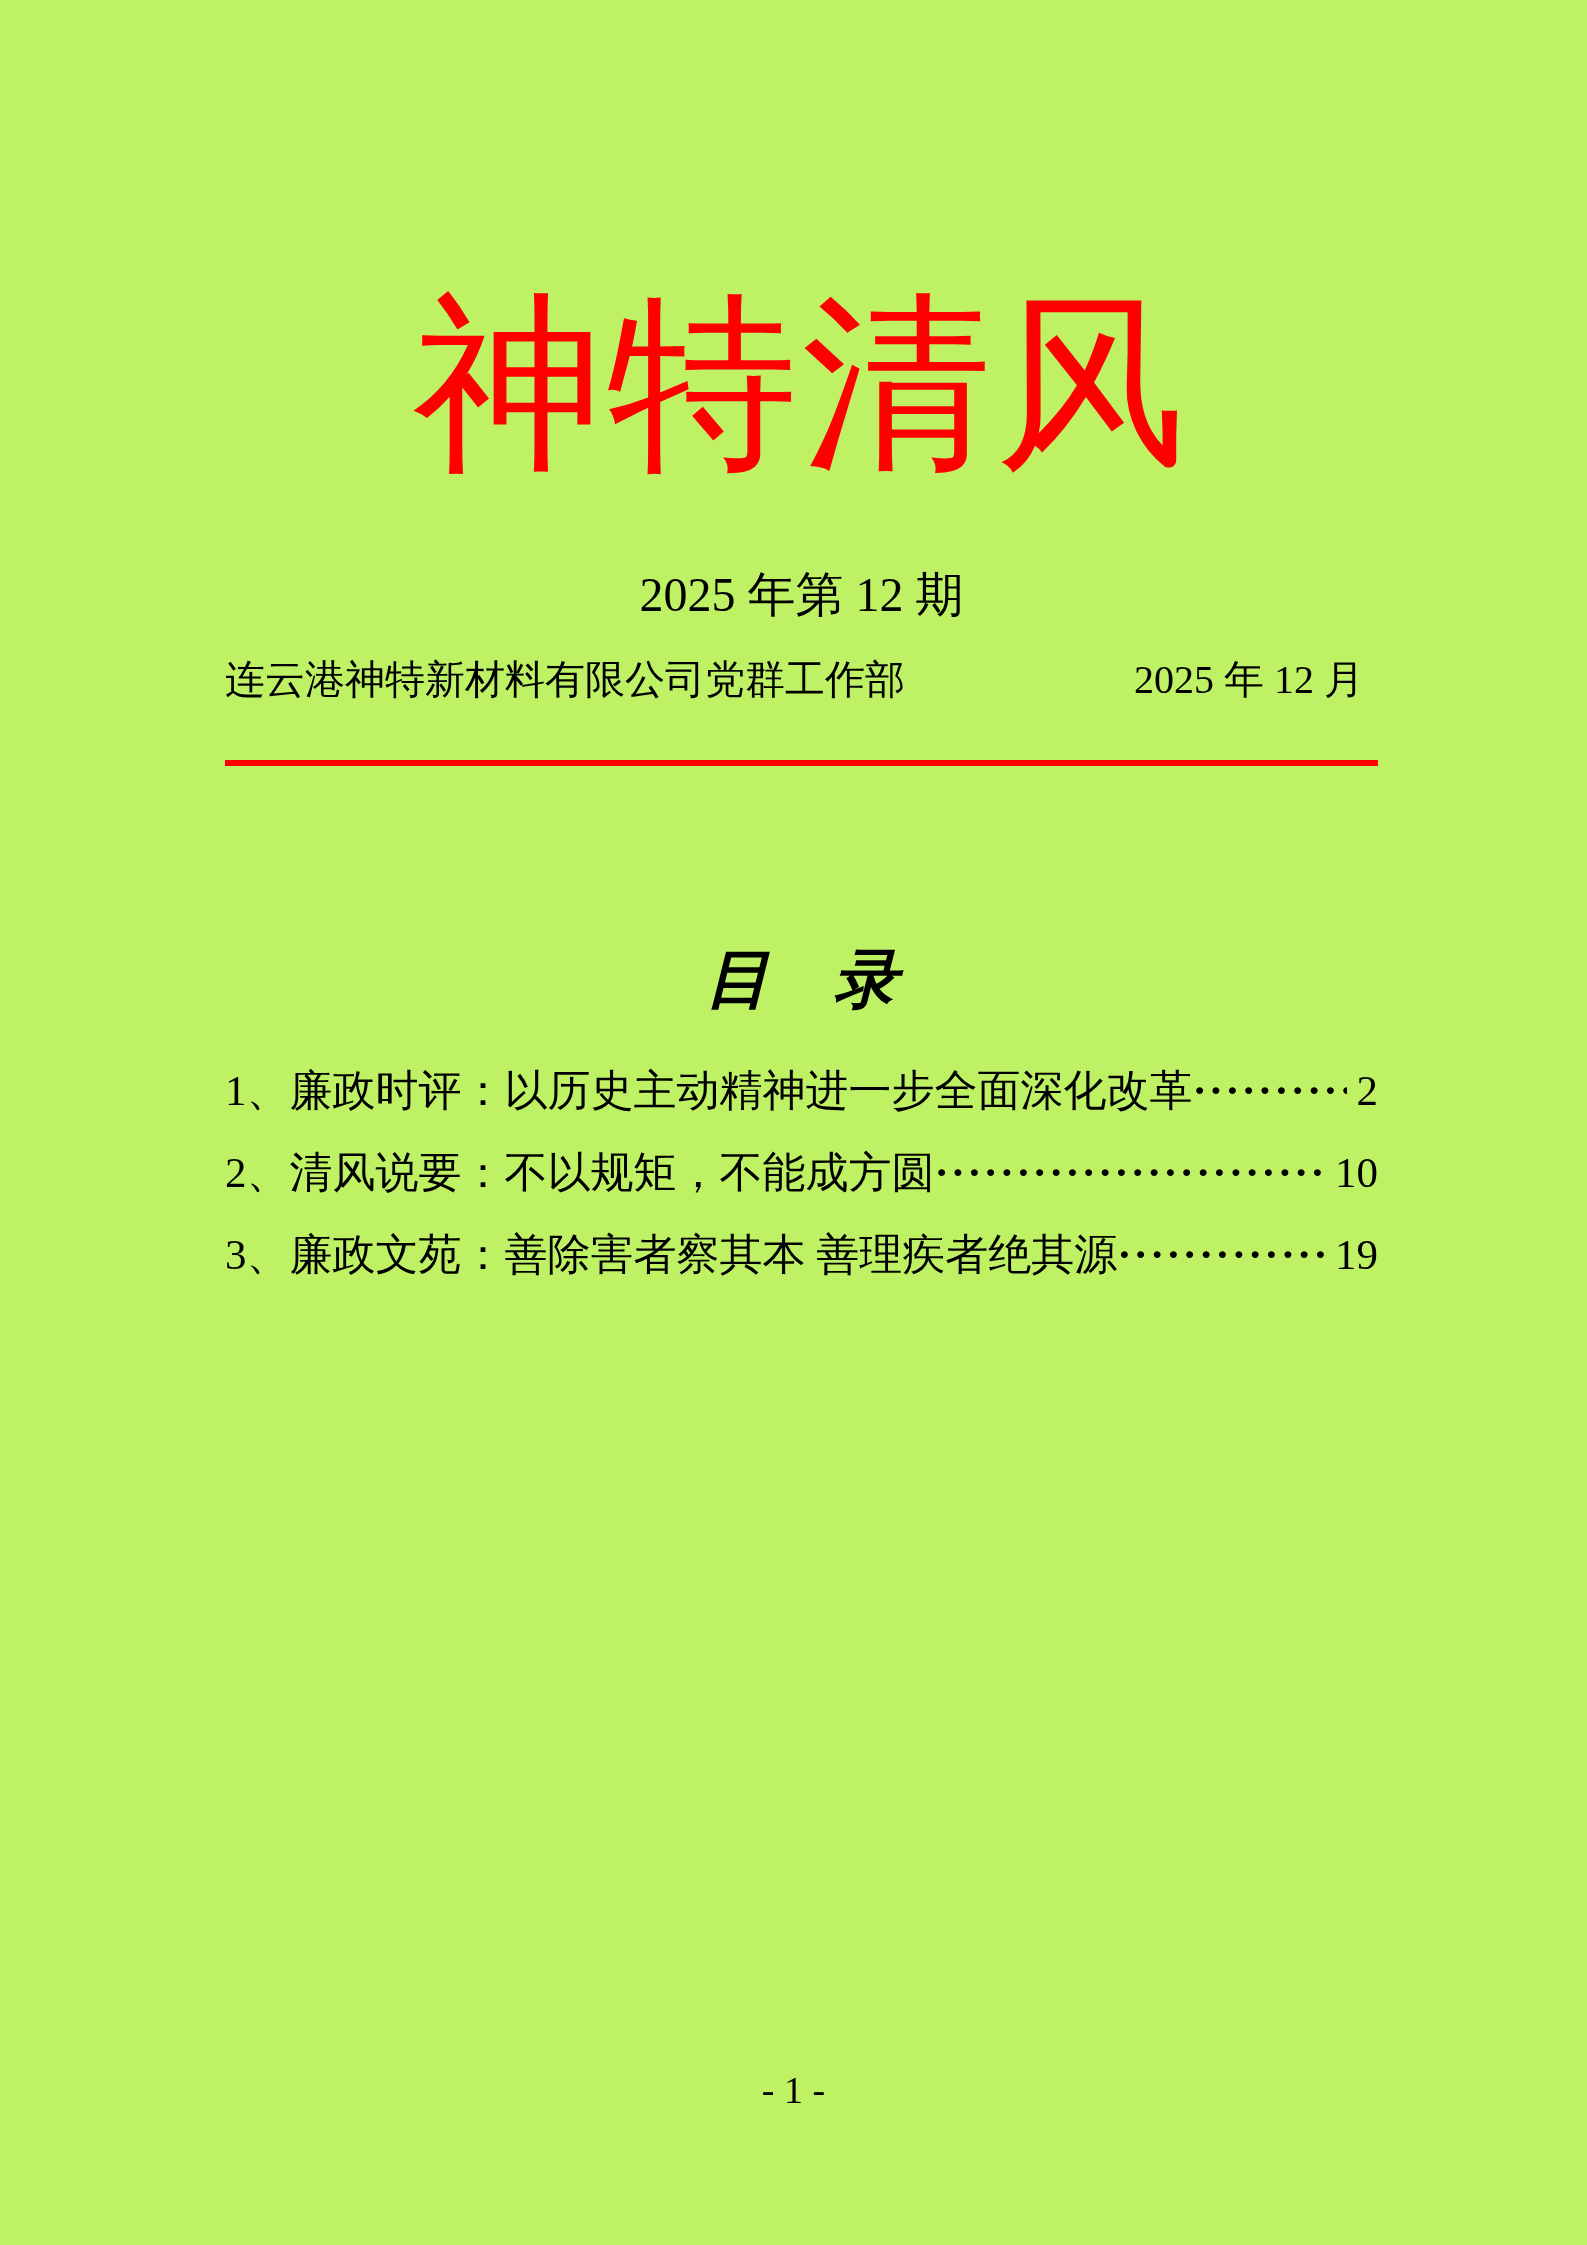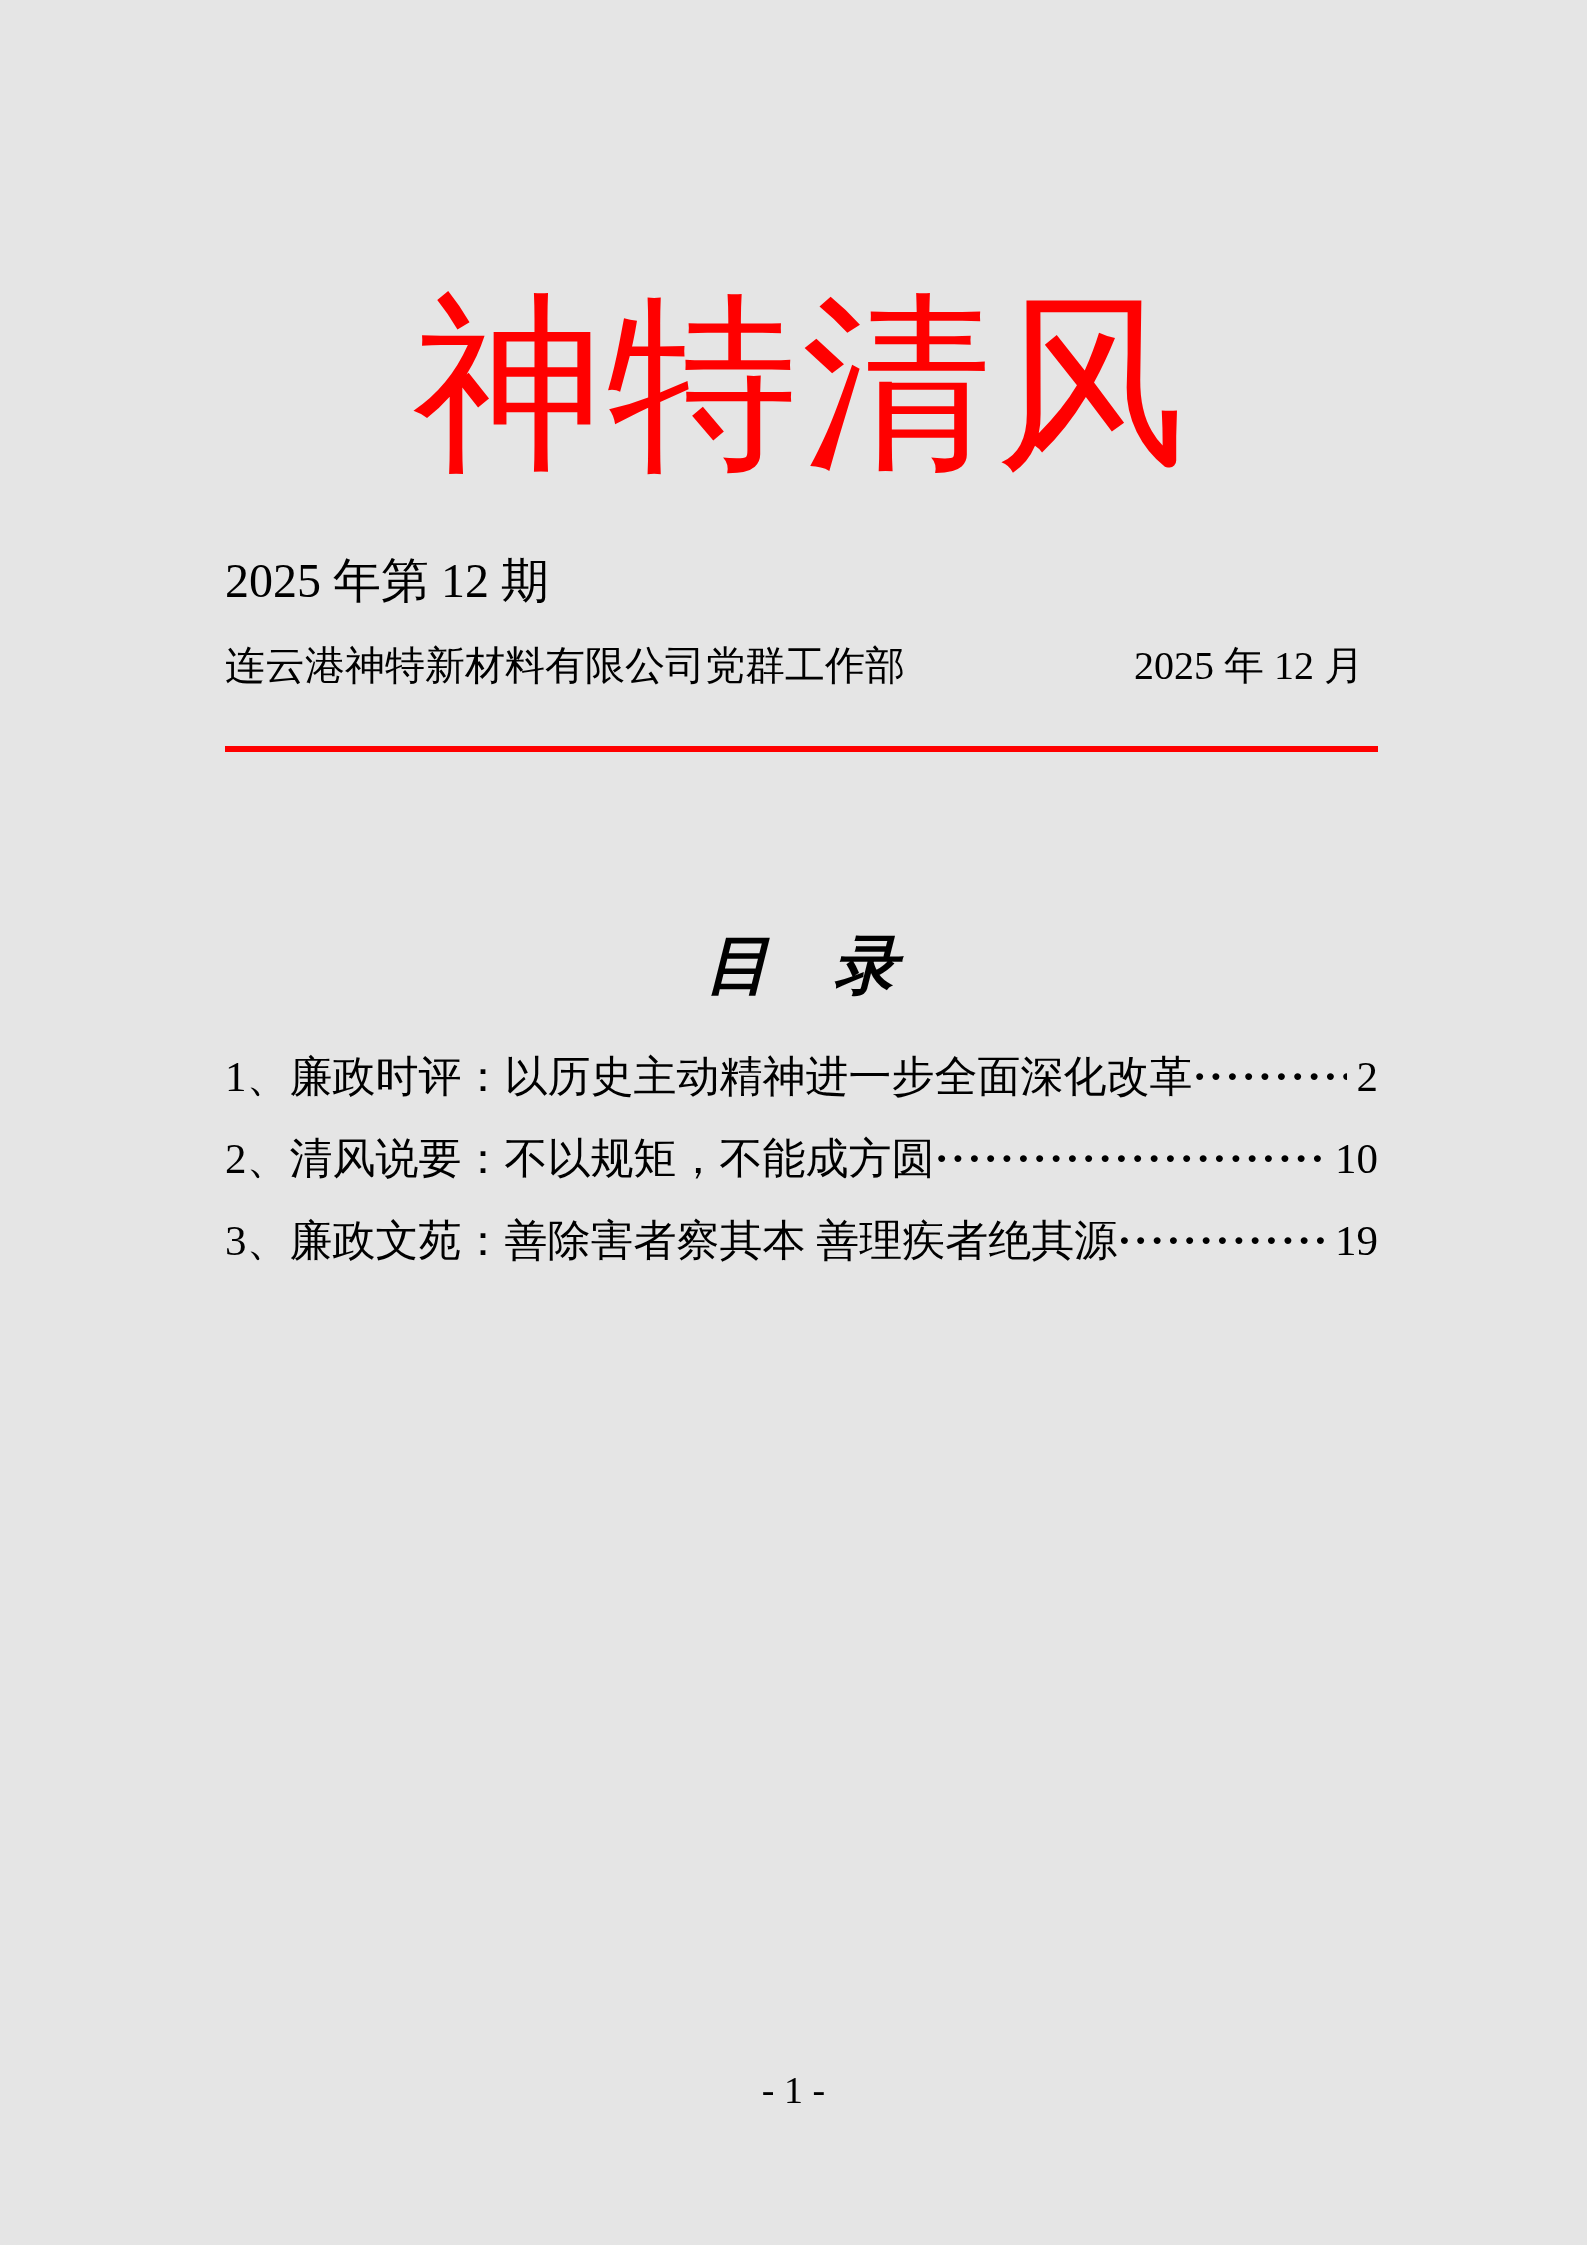--- a/index.html
+++ b/index.html
@@ -5,40 +5,41 @@
   html, body {
     margin: 0;
     padding: 0;
     background: #ffffff;
   }
   .page {
     position: relative;
     width: 1587px;
     height: 2245px;
     margin: 0 auto;
-    background: #e5e5e5;
+    background: #bef264;
     color: #000000;
     font-family: "Liberation Serif", "DejaVu Serif", serif;
     overflow: hidden;
   }
   .content {
     padding: 0 209px 0 225px; 
   }
   .masthead-title {
     margin-top: 248px;
     font-size: 190px;
     line-height: 1.45;
     text-align: center;
     letter-spacing: 4px;
     font-weight: normal;
     color: var(--accent, #ff0000);
     white-space: nowrap;
   }
   .issue-line {
-    margin-top: 26px;
+    margin-top: 40px;
+    text-align: center;
     font-size: 48px;
     line-height: 1.3;
   }
   .pub-row {
     display: flex;
     justify-content: space-between;
     align-items: baseline;
     margin-top: 26px;
     font-size: 40px;
     line-height: 1.4;

